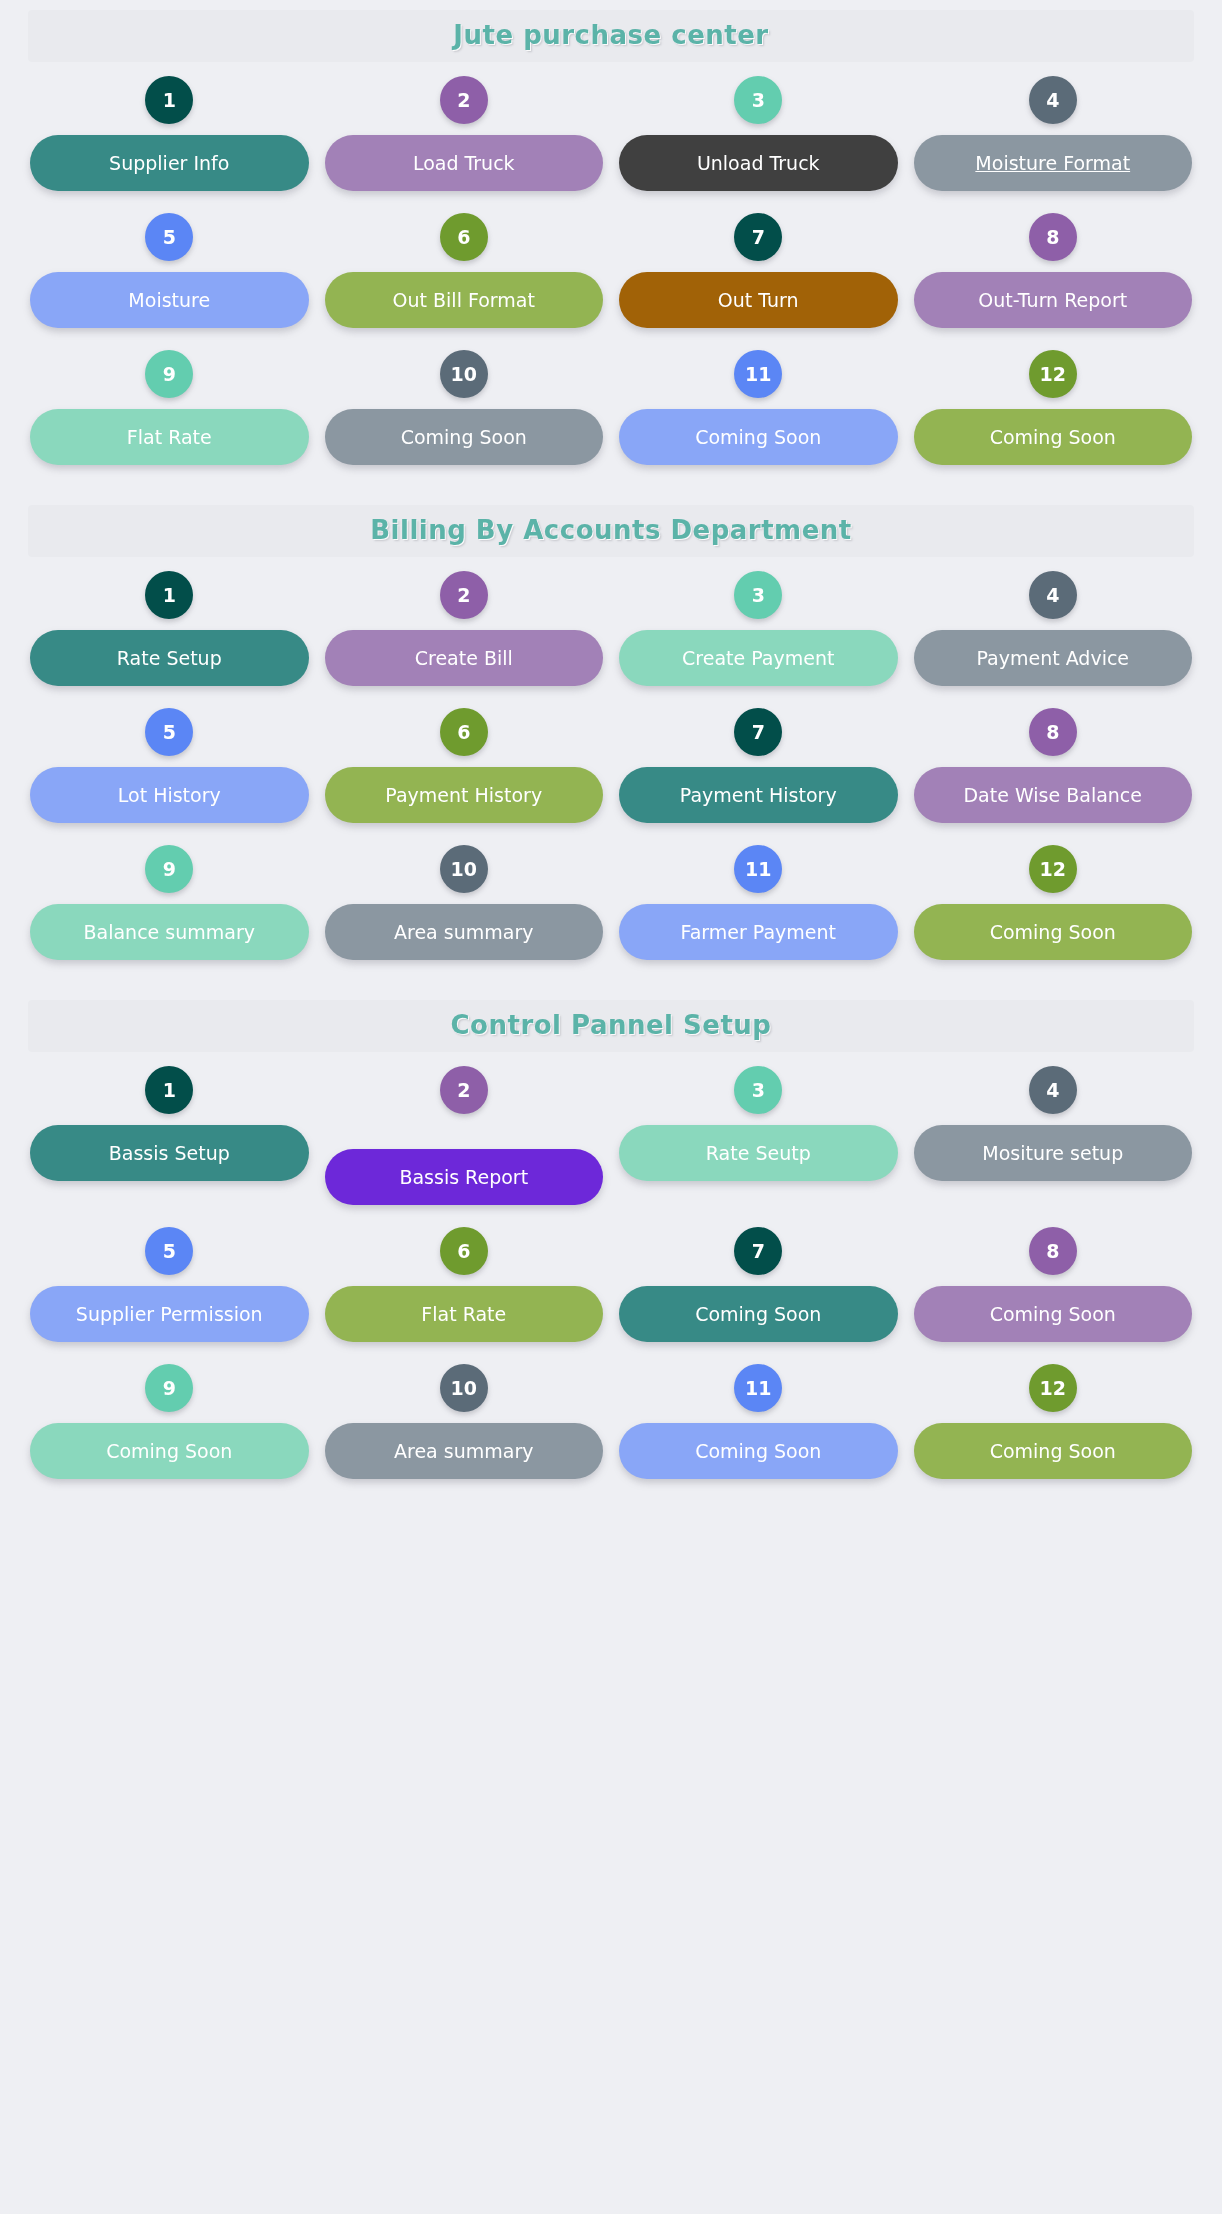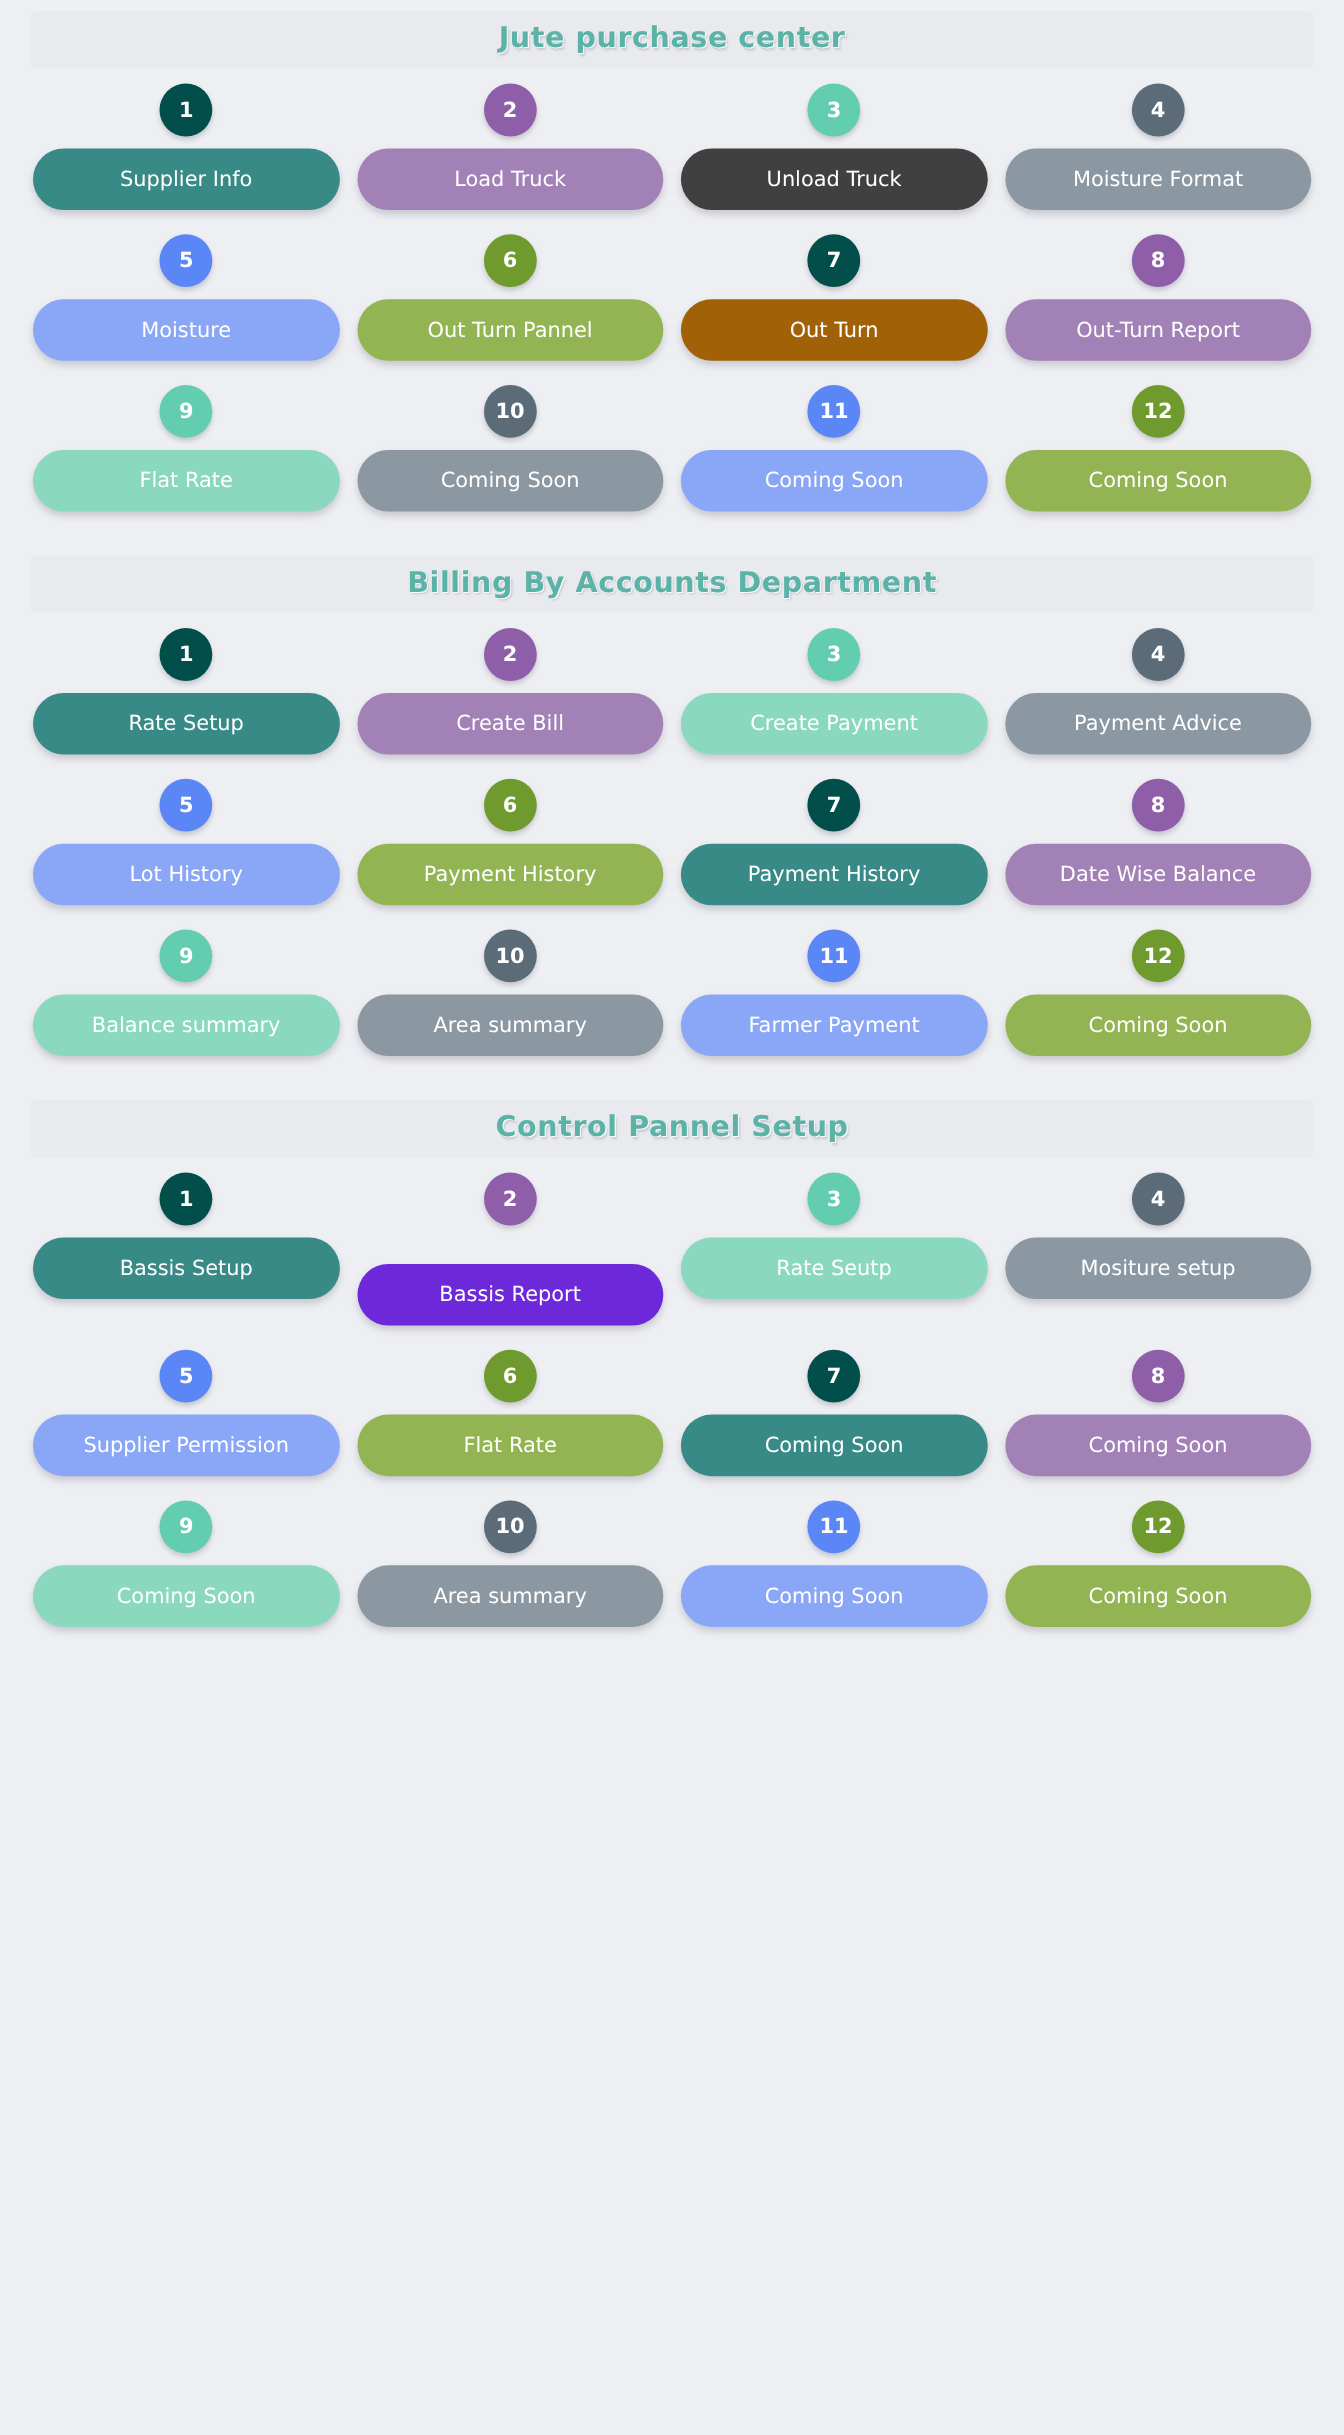--- a/index.html
+++ b/index.html
@@ -102,29 +102,29 @@
         <div class="cell">
           <div class="badge" style="background: rgb(142, 95, 168);">2</div>
           <div class="pill" style="background: rgb(162, 129, 183);">Load Truck</div>
         </div>
         <div class="cell">
           <div class="badge" style="background: rgb(99, 205, 175);">3</div>
           <div class="pill" style="background: #404040;">Unload Truck</div>
         </div>
         <div class="cell">
           <div class="badge" style="background: rgb(91, 107, 120);">4</div>
-          <div class="pill" style="background: rgb(139, 151, 161);">Moisture Format</div>
+          <div class="pill" style="background: rgb(139, 151, 161); text-decoration: underline;">Moisture Format</div>
         </div>
         <div class="cell">
           <div class="badge" style="background: rgb(91, 134, 245);">5</div>
           <div class="pill" style="background: rgb(137, 166, 247);">Moisture</div>
         </div>
         <div class="cell">
           <div class="badge" style="background: rgb(111, 155, 46);">6</div>
-          <div class="pill" style="background: rgb(147, 180, 82);">Out Turn Pannel</div>
+          <div class="pill" style="background: rgb(147, 180, 82);">Out Bill Format</div>
         </div>
         <div class="cell">
           <div class="badge" style="background: rgb(2, 78, 74);">7</div>
           <div class="pill" style="background: #a16207;">Out Turn</div>
         </div>
         <div class="cell">
           <div class="badge" style="background: rgb(142, 95, 168);">8</div>
           <div class="pill" style="background: rgb(162, 129, 183);">Out-Turn Report</div>
         </div>
         <div class="cell">

